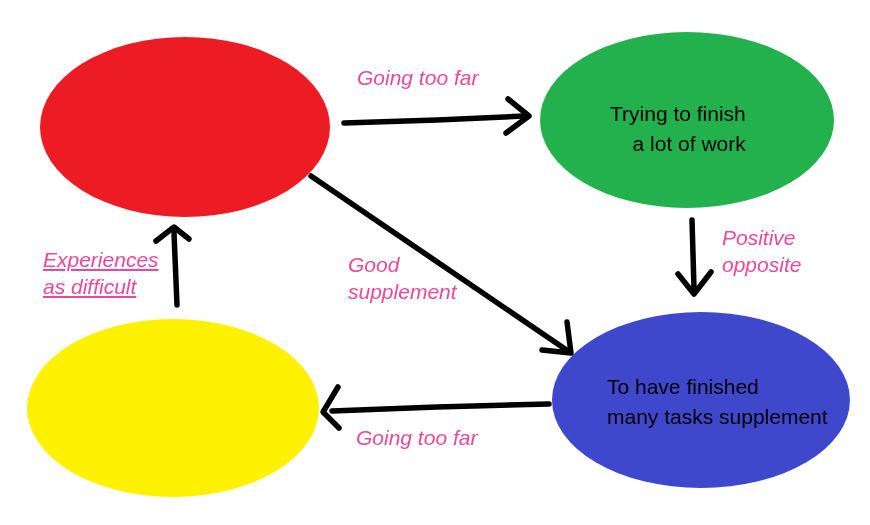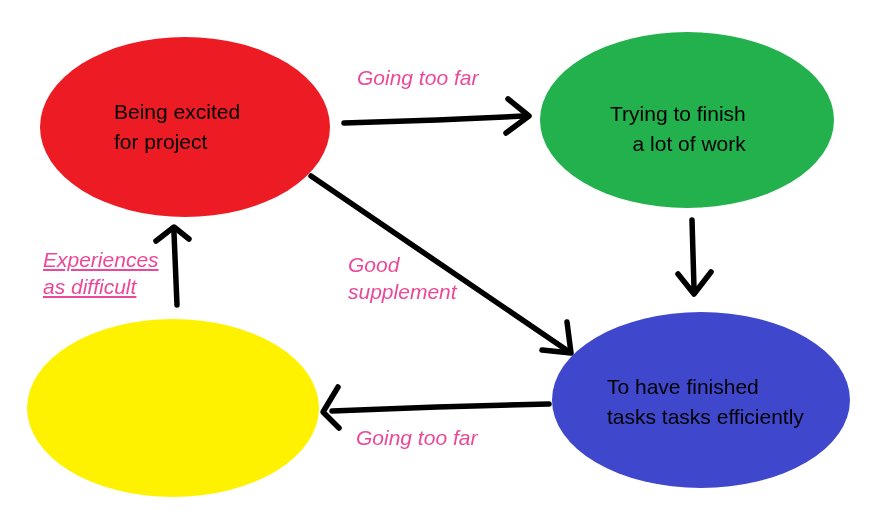--- a/index.html
+++ b/index.html
@@ -69,26 +69,26 @@
       <path d="M549,404 L437,407 L332,411"></path>
       <path d="M338,387 L323,412 L339,428"></path>
     </g>
 
     <g fill="none" stroke-width="5.5" stroke-linecap="round" stroke-linejoin="round" stroke="#000000">
       <path d="M177,305 L174,233"></path>
       <path d="M156,241 L174,227 L189,239"></path>
     </g>
   </svg>
 
-  <div class="node-label" style="left:114px; top:97px;">Being excited
-for project</div>
   <div class="node-label" style="left:610px; top:99px;text-align:right;">Trying to finish
 a lot of work</div>
   <div class="node-label" style="left:607px; top:372px;">To have finished
-tasks tasks efficiently</div>
+many tasks supplement</div>
 
   <div class="edge-label" style="left:357px; top:64px;">Going too far</div>
+  <div class="edge-label" style="left:722px; top:224px;">Positive
+opposite</div>
   <div class="edge-label" style="left:348px; top:251px;">Good
 supplement</div>
   <div class="edge-label" style="left:356px; top:424px;">Going too far</div>
   <div class="edge-label" style="left:43px; top:246px;text-decoration:underline;">Experiences
 as difficult</div>
 </div>
 
 </body></html>

